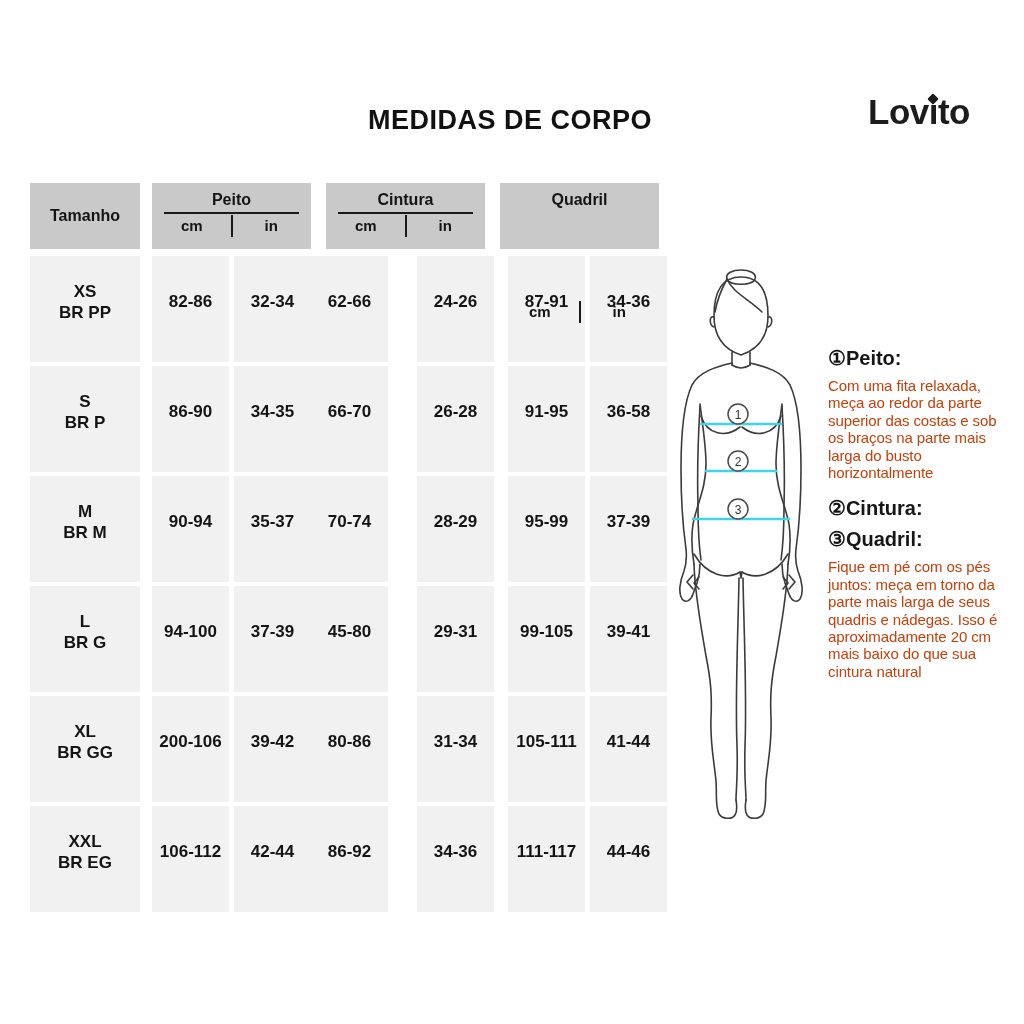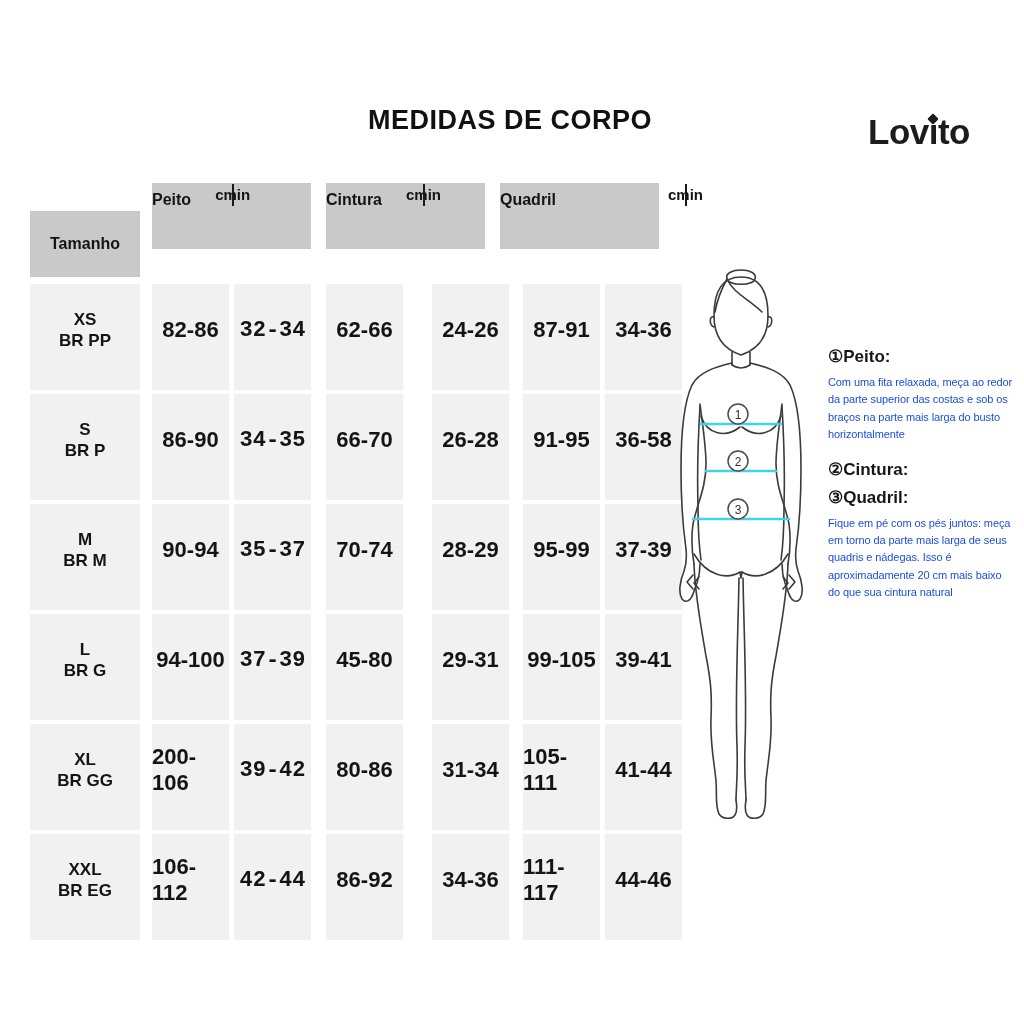--- a/index.html
+++ b/index.html
@@ -6,67 +6,67 @@
   #canvas{
     position:relative;width:1024px;height:1024px;background:#fff;overflow:hidden;
     font-family:"Liberation Sans",sans-serif;color:#141414;border-radius:28px;
   }
   
   .page-title{
     position:absolute;left:330px;top:105px;width:360px;text-align:center;
     font-size:27px;font-weight:bold;letter-spacing:0.5px;color:#111;
   }
   .brand{
-    position:absolute;left:868px;top:112px;width:140px;
+    position:absolute;left:868px;top:92px;width:140px;
     font-size:35px;font-weight:bold;letter-spacing:-0.5px;color:#1c1c1c;
     display:flex;align-items:flex-start;
   }
   .brand .logo-i{position:relative;display:inline-block;}
   .logo-dot{
     position:absolute;left:50%;top:3px;width:8px;height:8px;background:#1c1c1c;
     transform:translateX(-50%) rotate(45deg);border-radius:1px;
   }
   
   .size-table{position:absolute;left:30px;top:183px;}
   .thead{display:flex;margin-bottom:7px;}
   .trow{display:flex;margin-bottom:4px;}
   .th-size{
     width:110px;height:66px;background:var(--header_bg,#c9c9c9);
     display:flex;align-items:center;justify-content:center;
-    font-weight:bold;font-size:16px;margin-right:12px;margin-top:28px;
+    font-weight:bold;font-size:16px;margin-right:12px;
   }
   .th-group{
     width:159px;height:66px;background:var(--header_bg,#c9c9c9);
-    display:flex;flex-direction:row;align-items:stretch;margin-right:15px;
+    display:flex;flex-direction:column;align-items:stretch;margin-right:15px;
   }
   .th-group:last-child{margin-right:0;gap:44px;}
   .g-label{text-align:center;font-weight:bold;font-size:16px;margin-top:8px;}
   .g-rule{height:2px;background:#1a1a1a;margin:3px 12px 0 12px;}
   .g-units{position:relative;display:flex;margin-top:1px;height:24px;}
   .g-units span{flex:1;text-align:center;font-weight:bold;font-size:15px;line-height:22px;}
   .unit-divider{position:absolute;left:50%;top:0;width:2px;height:22px;background:#1a1a1a;transform:translateX(-50%);}
   .td-size{
     width:110px;height:106px;background:var(--cell_bg,#f1f1f1);margin-right:12px;
     display:flex;flex-direction:column;align-items:center;justify-content:center;
     font-weight:bold;font-size:17px;line-height:21px;padding-bottom:14px;box-sizing:border-box;
   }
   .td{
     width:77px;height:106px;background:var(--cell_bg,#f1f1f1);
     display:flex;align-items:center;justify-content:center;
-    font-weight:bold;font-size:22px;padding-bottom:14px;box-sizing:border-box;
+    font-weight:bold;font-size:17px;padding-bottom:14px;box-sizing:border-box;
   }
   .trow .td:nth-child(2),.trow .td:nth-child(4),.trow .td:nth-child(6){margin-right:5px;}
-  .trow .td:nth-child(3){margin-right:15px;font-family:Liberation Mono, monospace;}
+  .trow .td:nth-child(3){}
   .trow .td:nth-child(5){margin-right:14px;margin-left:24px;}
   
   .figure-wrap{position:absolute;left:663px;top:266px;width:160px;height:560px;}
   
   .instructions{position:absolute;left:828px;top:346px;width:188px;}
-  .instr-heading{font-size:17px;font-weight:bold;color:#161616;margin:0 0 7px 0;}
-  .instr-body{font-size:11px;line-height:17.4px;color:#1d4ed8;margin:0 0 15px 0;letter-spacing:-0.1px;}
+  .instr-heading{font-size:20px;font-weight:bold;color:#161616;margin:0 0 7px 0;}
+  .instr-body{font-size:15px;line-height:17.4px;color:#c2410c;margin:0 0 15px 0;letter-spacing:-0.1px;}
 </style>
 </head>
 <body>
 
 <div id="canvas">
 
   <div class="page-title">MEDIDAS DE CORPO</div>
 
   <div class="brand">
     <span>Lov</span>

